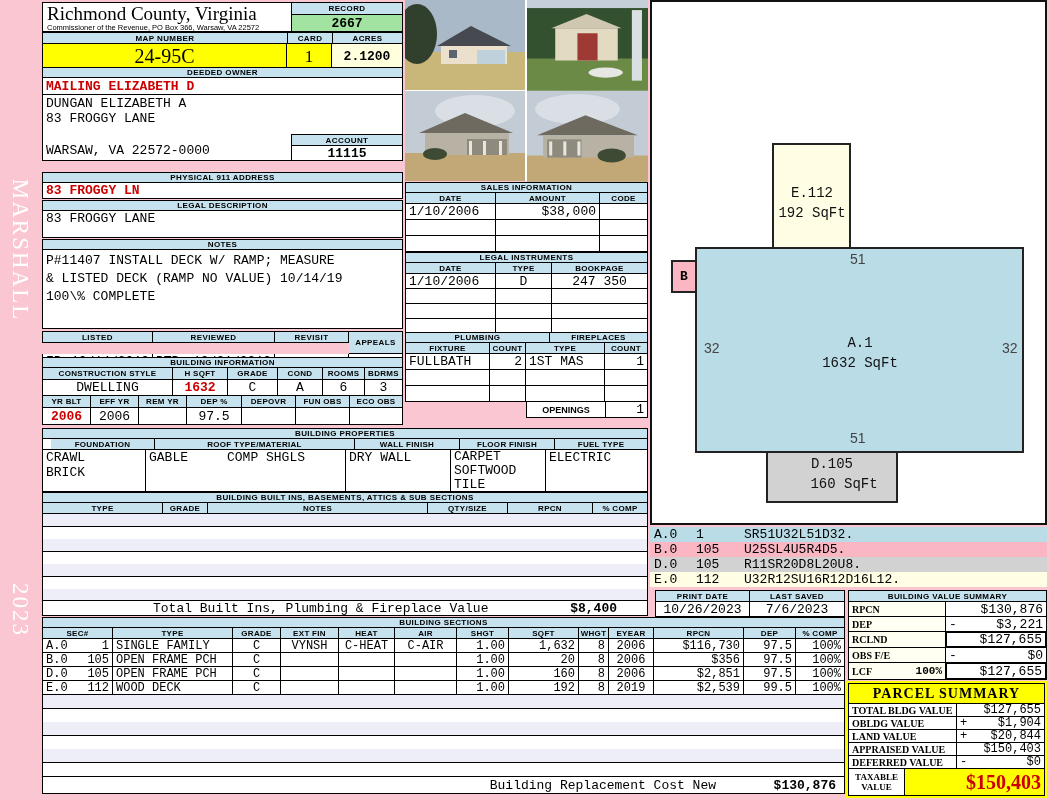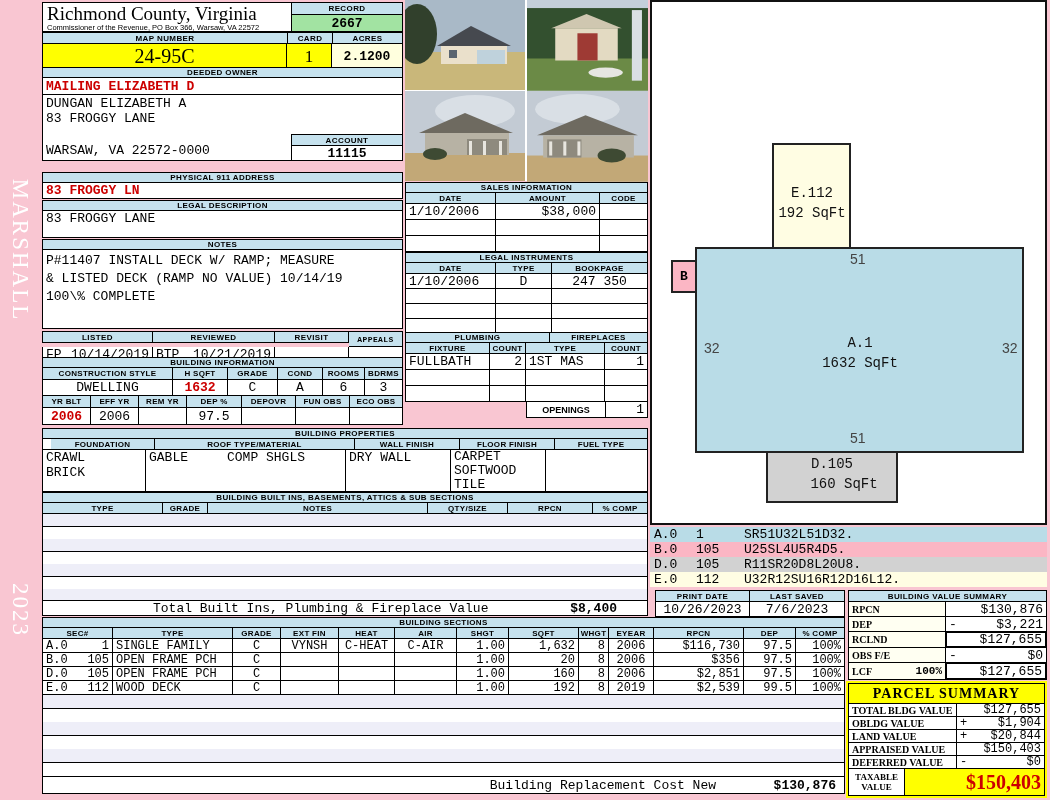--- a/index.html
+++ b/index.html
@@ -98,21 +98,21 @@
     <div>&amp; LISTED DECK (RAMP NO VALUE) 10/14/19</div>
     <div>100\% COMPLETE</div>
   </div>
 </div>
 
 <div class="abs" style="left:42px;top:331px;width:361px;">
   <div class="r">
     <div class="bar" style="width:111px;height:12px;">LISTED</div>
     <div class="bar" style="width:122px;height:12px;border-left:none;">REVIEWED</div>
     <div class="bar" style="width:74px;height:12px;border-left:none;">REVISIT</div>
-    <div class="bar" style="flex:1;height:16px;border-left:none;font-family:Liberation Mono, monospace;">APPEALS</div>
+    <div class="bar" style="flex:1;height:23px;border-left:none;">APPEALS</div>
   </div>
   <div class="r box" style="height:15px;border-top:none;">
     <div class="c m" style="width:110px;justify-content:space-between;">
       <span>FP</span>
       <span>10/14/2019</span>
     </div>
     <div class="c m" style="width:122px;justify-content:space-between;">
       <span>BTP</span>
       <span>10/21/2019</span>
     </div>
@@ -309,20 +309,21 @@
     <div class="c m prewrap" style="width:103px;align-items:flex-start;">CRAWL
 BRICK</div>
     <div class="c m" style="width:200px;align-items:flex-start;justify-content:space-between;padding-right:40px;">
       <span>GABLE</span>
       <span>COMP SHGLS</span>
     </div>
     <div class="c m" style="width:105px;align-items:flex-start;">DRY WALL</div>
     <div class="c m prewrap" style="width:95px;align-items:flex-start;line-height:14px;">CARPET
 SOFTWOOD
 TILE</div>
+    <div class="c m last" style="flex:1;align-items:flex-start;">ELECTRIC</div>
   </div>
 </div>
 
 <div class="abs" style="left:42px;top:492px;width:606px;">
   <div class="bar" style="height:11px;">BUILDING BUILT INS, BASEMENTS, ATTICS &amp; SUB SECTIONS</div>
   <div class="r box" style="height:11px;border-top:none;">
     <div class="c h" style="width:120px;">TYPE</div>
     <div class="c h" style="width:45px;">GRADE</div>
     <div class="c h" style="width:220px;">NOTES</div>
     <div class="c h" style="width:80px;">QTY/SIZE</div>

